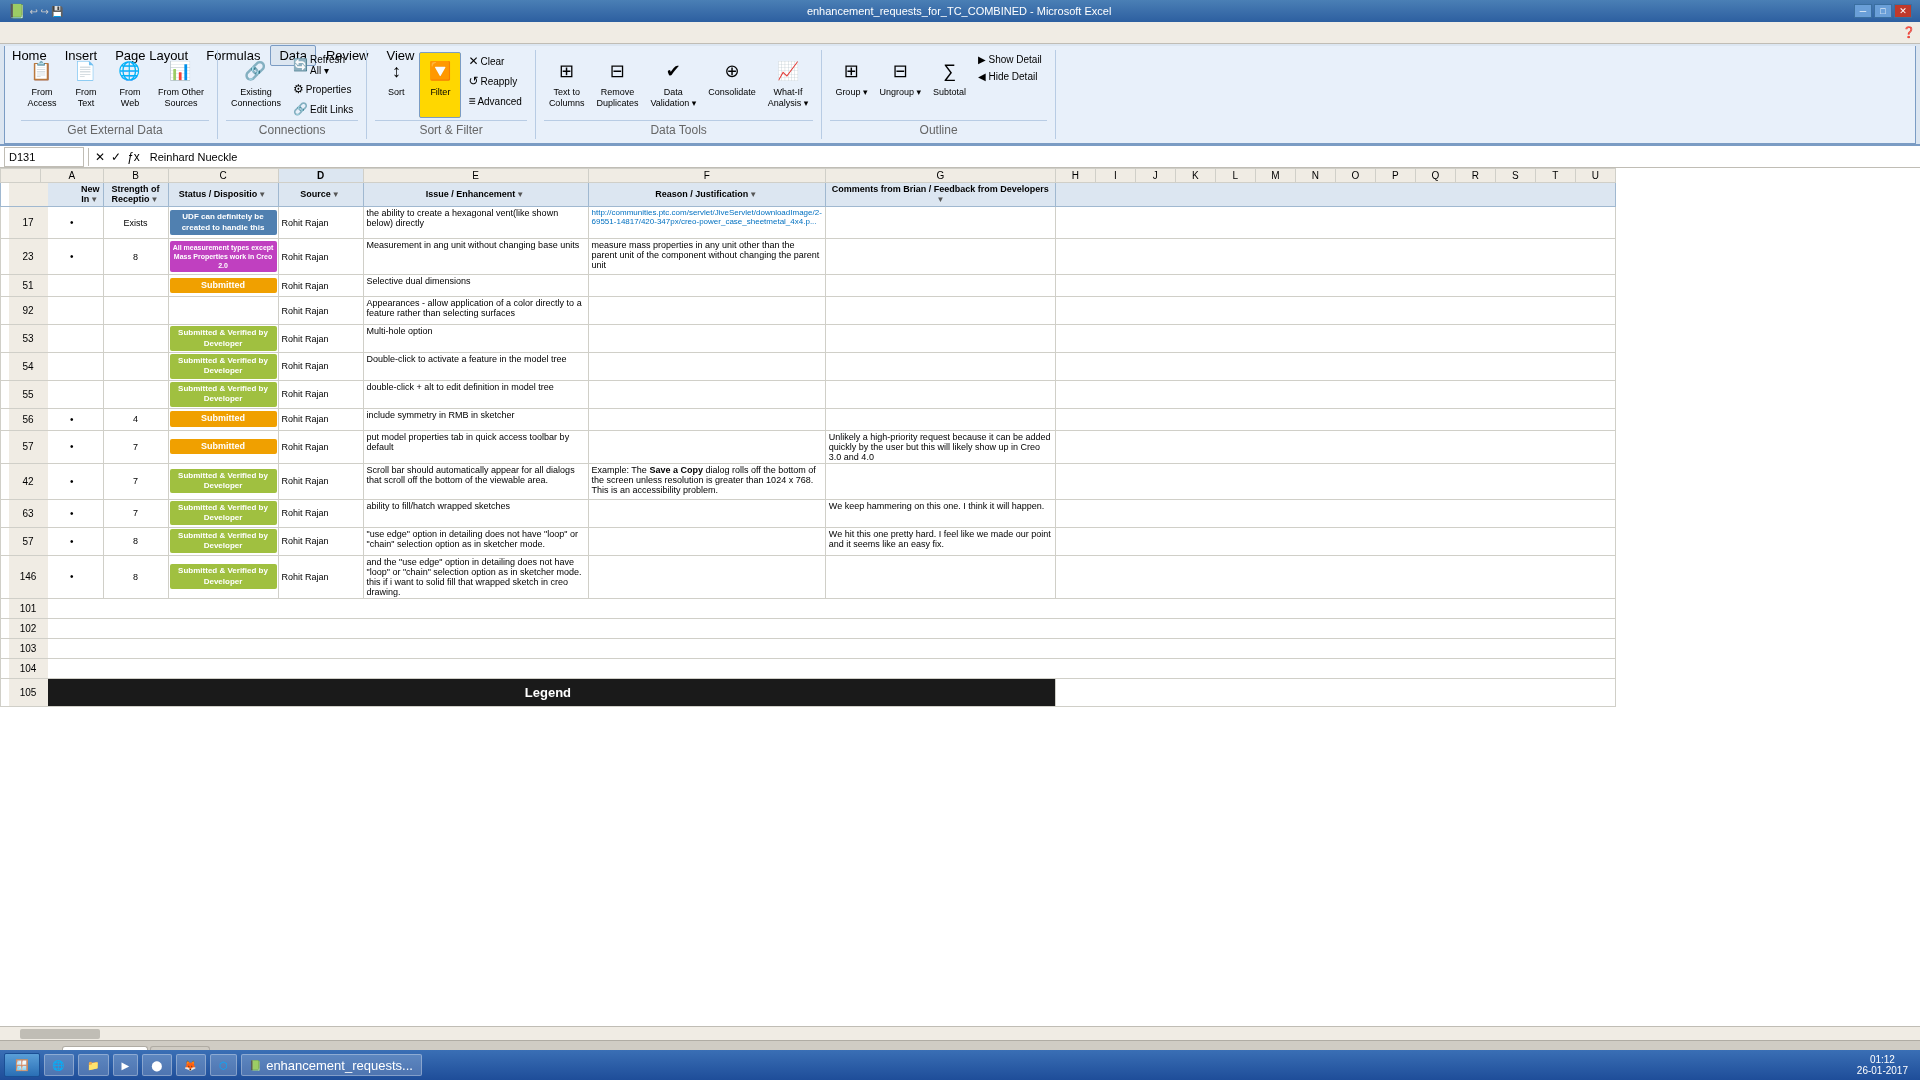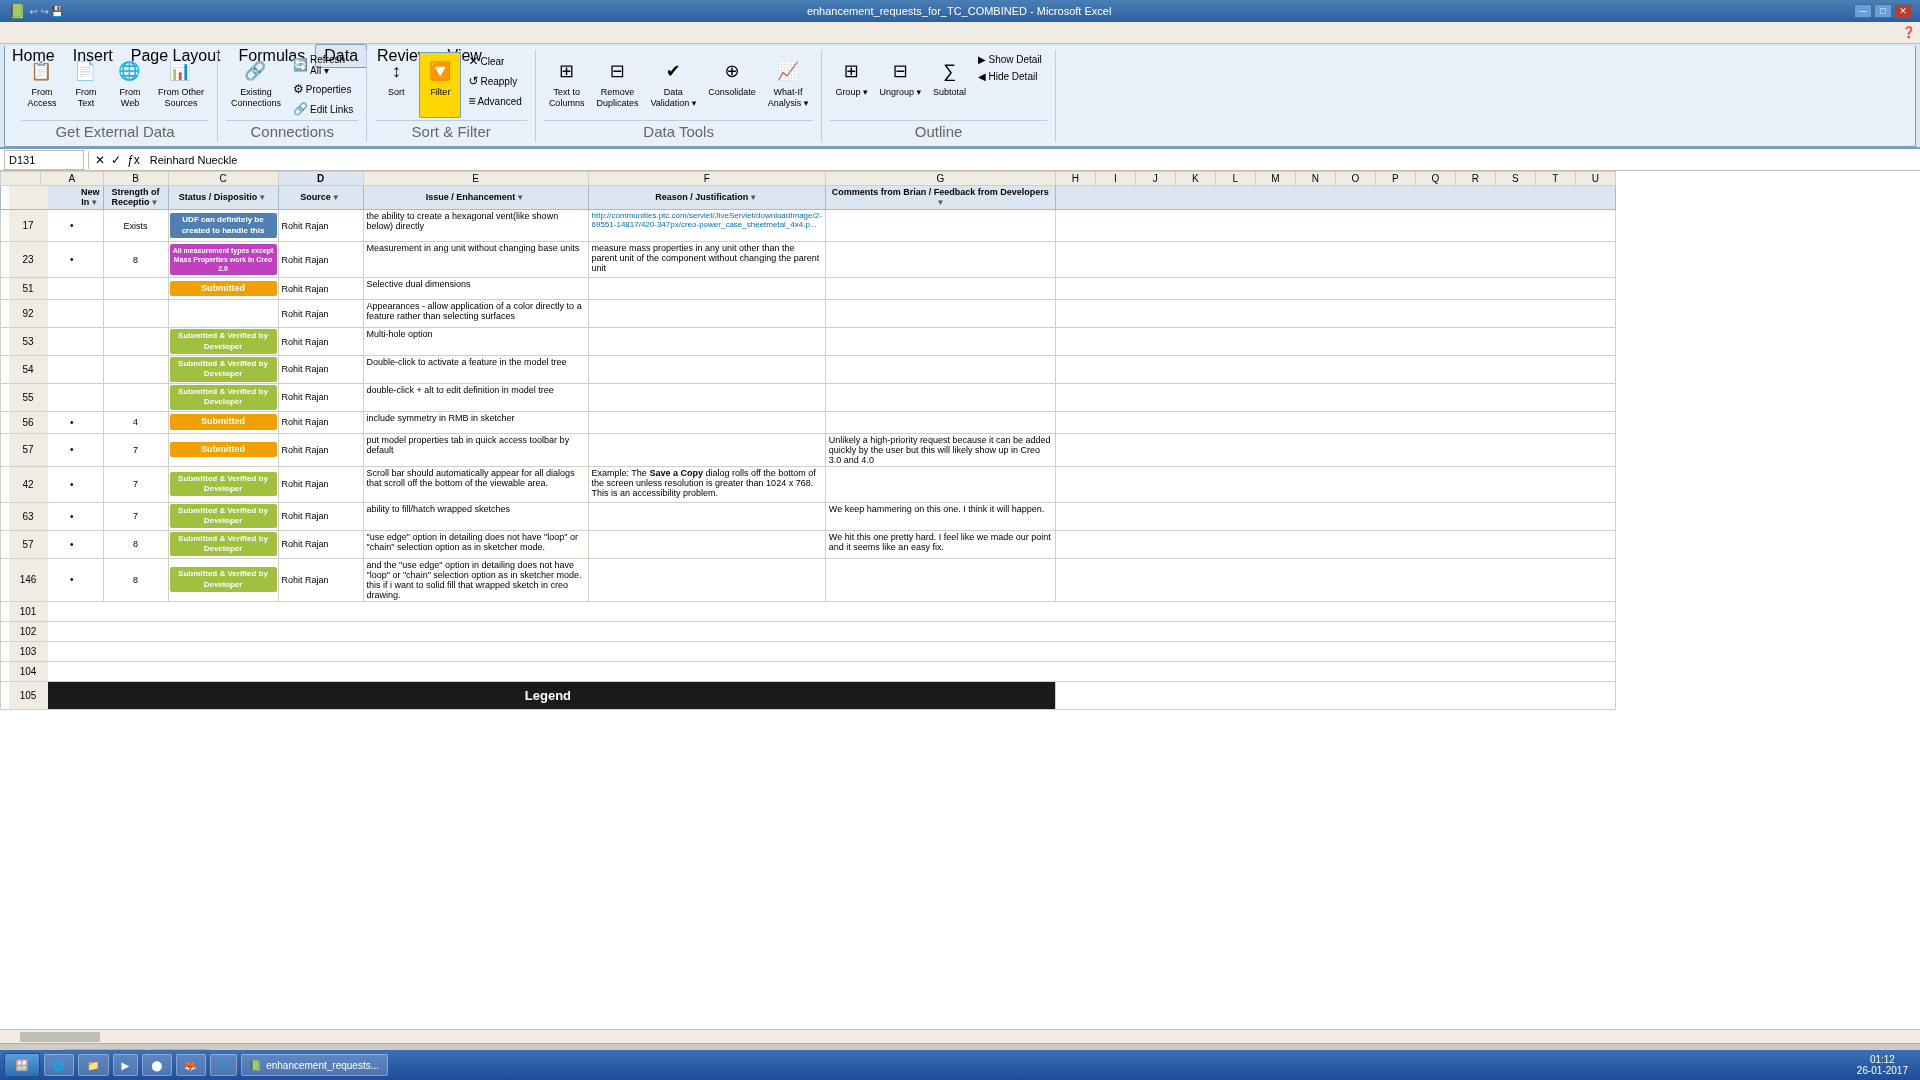--- a/index.html
+++ b/index.html
@@ -35,21 +35,21 @@
       height: 22px;
       background: #f0ece4;
       display: flex;
       align-items: center;
       padding: 0 4px;
       border-bottom: 1px solid #c0bdb5;
       gap: 2px;
     }
     .menu-item {
       padding: 2px 8px;
-      font-size: 16px;
+      font-size: 13px;
       cursor: pointer;
       border-radius: 2px;
       margin-top: 46px;
     }
     .menu-item.active { background: #dce6f1; border: 1px solid #7b9cc4; }
 
     
     .ribbon {
       background: #dce6f1;
       border-bottom: 2px solid #7b9cc4;
@@ -70,21 +70,21 @@
       padding: 2px 8px;
       min-width: 60px;
       align-items: center;
     }
     .ribbon-group-btns {
       display: flex;
       gap: 2px;
       flex: 1;
     }
     .ribbon-group-label {
-      font-size: 15px;
+      font-size: 12px;
       color: #666;
       text-align: center;
       margin-top: 2px;
       padding-top: 2px;
       border-top: 1px solid #b8cce4;
       width: 100%;
       text-align: center;
     }
     .ribbon-btn {
       display: flex;
@@ -826,19 +826,19 @@
     <span>⬤</span>
   </div>
   <div class="taskbar-app">
     <span>🦊</span>
   </div>
   <div class="taskbar-app">
     <span style="color:#00aaff;">⬡</span>
   </div>
   <div class="taskbar-app">
     <span>📗</span>
-    <span style="font-size:10px; color:white;">enhancement_requests...</span>
+    <span style="font-size:13px; color:white;">enhancement_requests...</span>
   </div>
   <div class="taskbar-clock">
     <div>01:12</div>
     <div>26-01-2017</div>
   </div>
 </div>
 
 </body></html>

